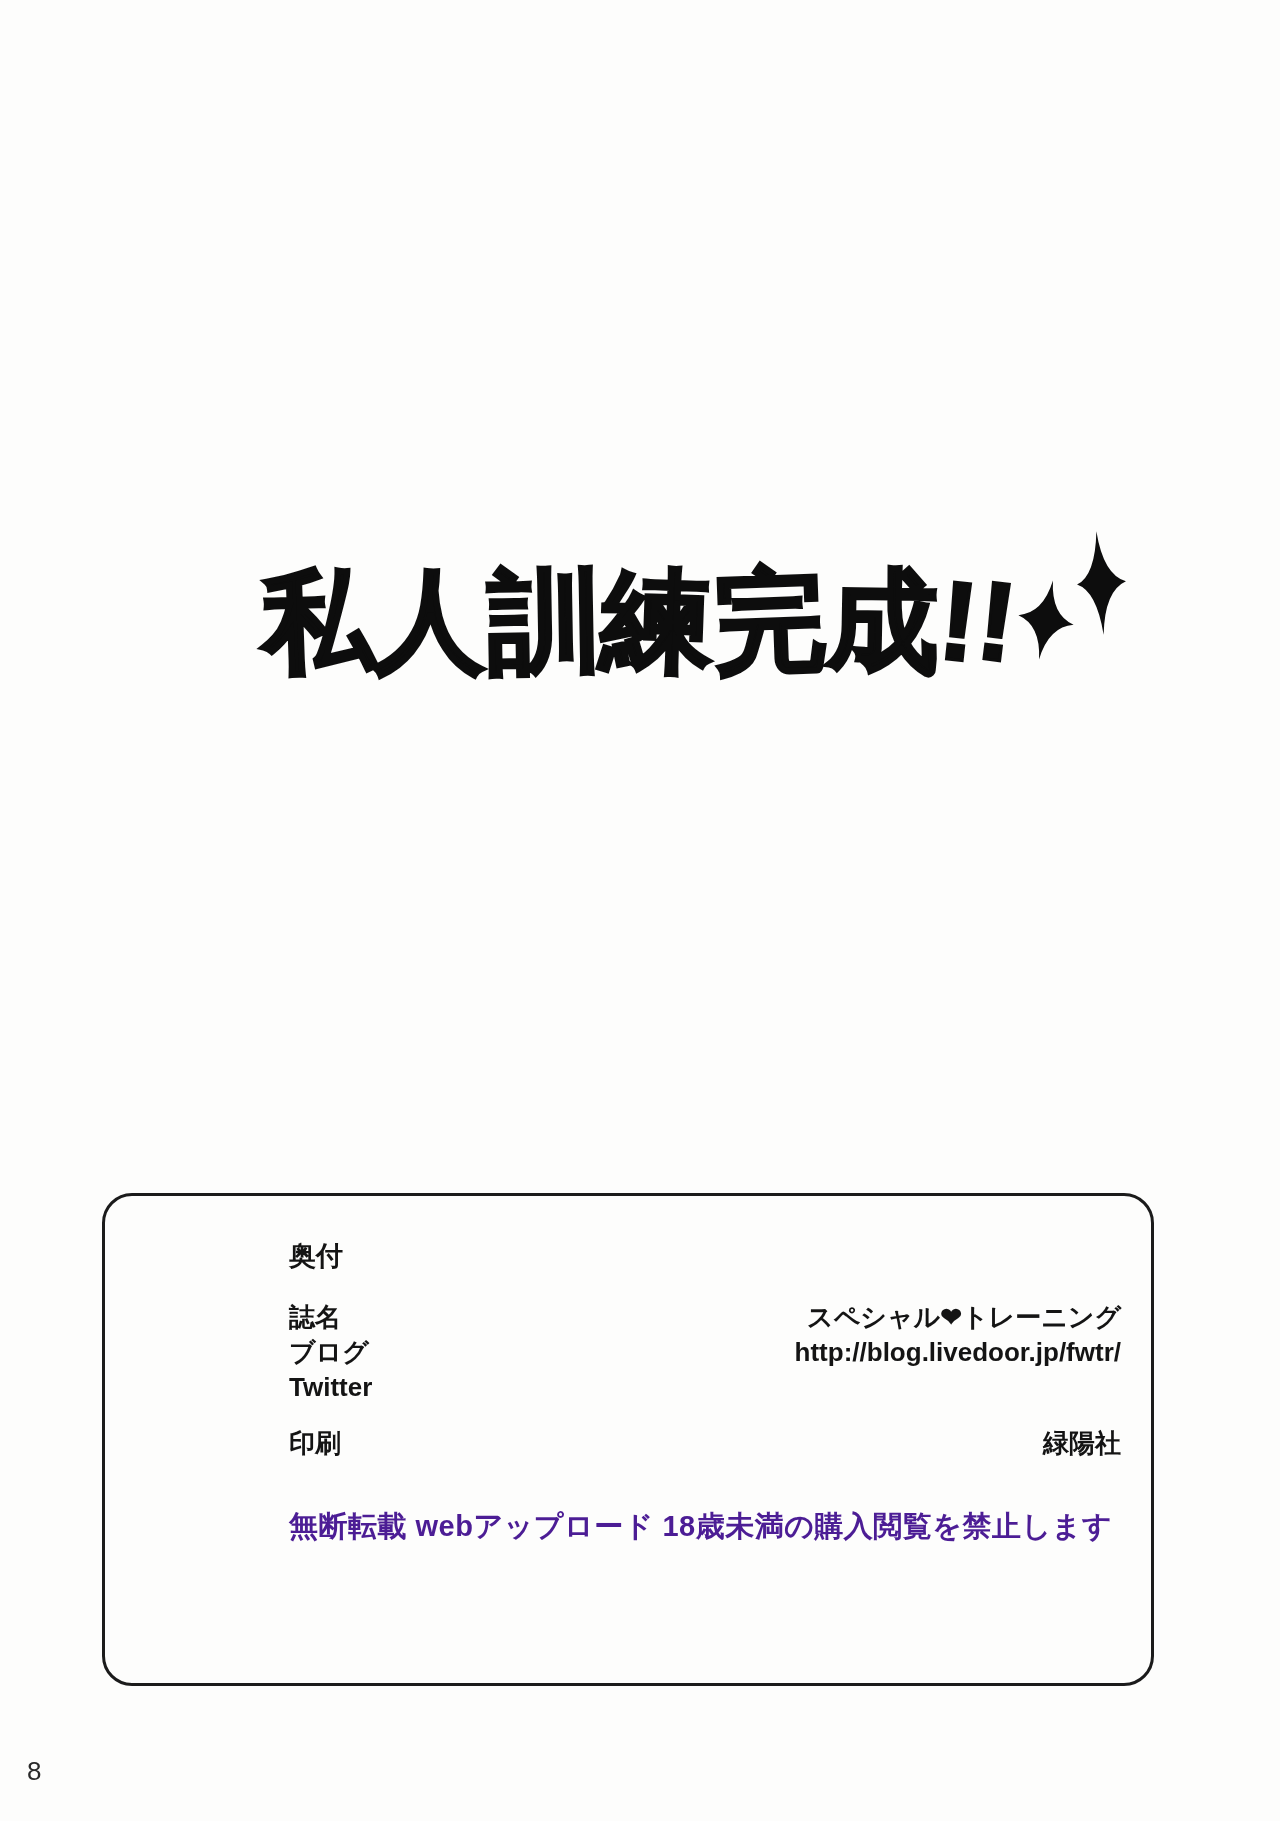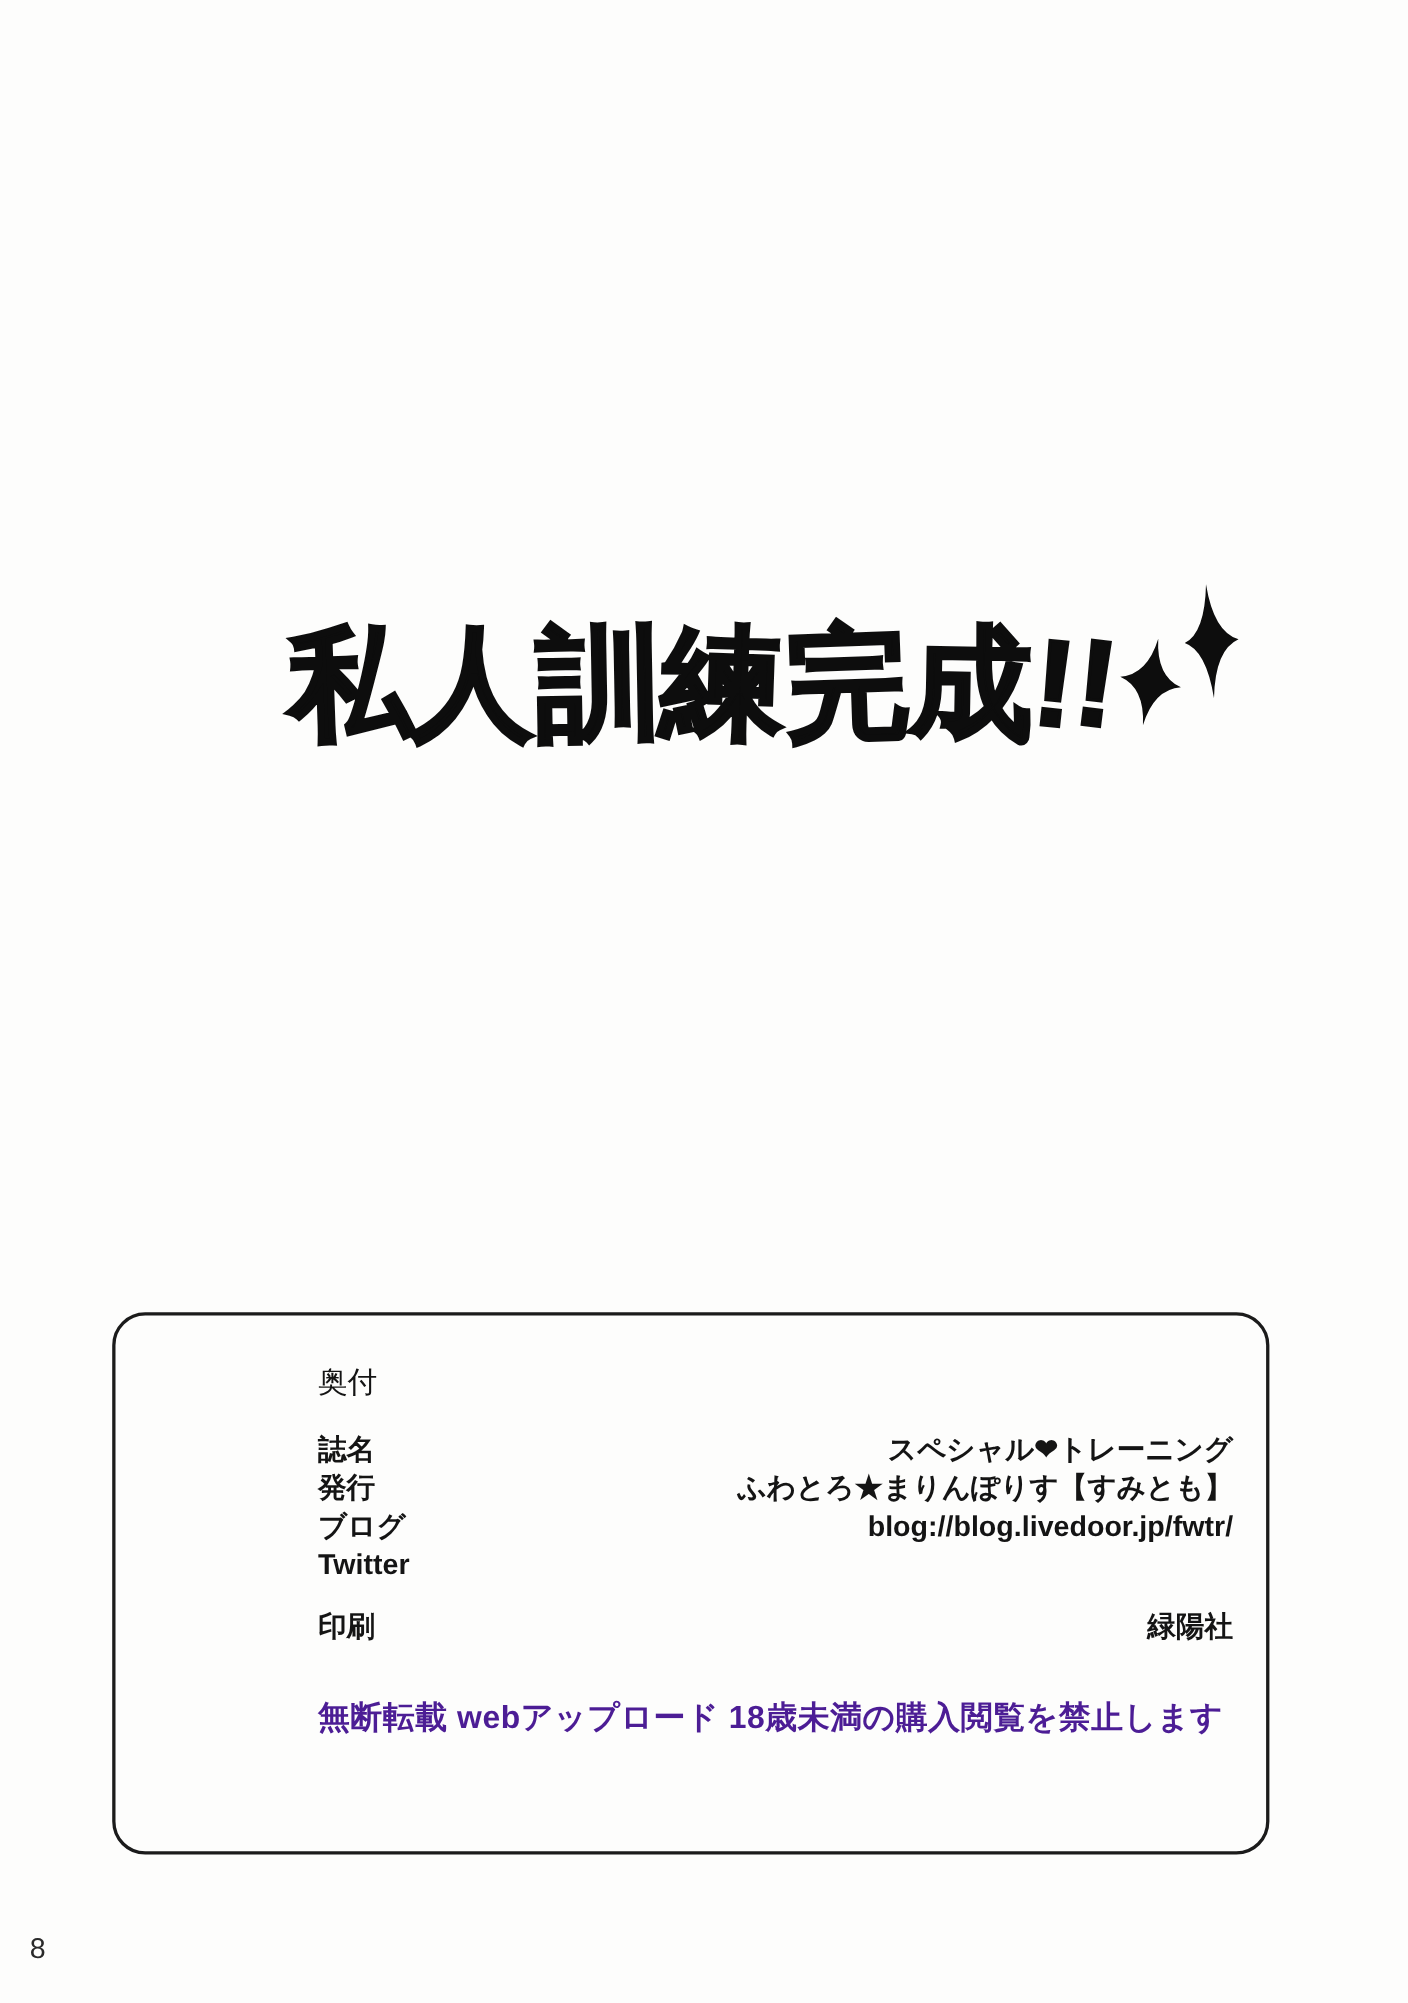--- a/index.html
+++ b/index.html
@@ -47,21 +47,21 @@
     width: 1052px;
     height: 493px;
     border: 3px solid #1b1b1b;
     border-radius: 30px;
     box-sizing: border-box;
     padding: 44px 30px 0 184px;
     background: transparent;
   }
   .colophon-header {
     font-size: 27px;
-    font-weight: 400;
+    font-weight: 700;
     line-height: 32px;
     margin-bottom: 28px;
     color: #141414;
   }
   .col-row {
     display: flex;
     align-items: baseline;
     line-height: 35px;
     font-size: 26px;
     font-weight: 700;
@@ -105,29 +105,25 @@
 
   <div class="colophon">
 
     <div class="colophon-header">奥付</div>
 
     <div class="col-row">
       <div class="col-label">誌名</div>
       <div class="col-value">スペシャル❤トレーニング</div>
     </div>
 
-    <div class="col-row">
-      <div class="col-label">発行</div>
-      <div class="col-value">ふわとろ★まりんぽりす【すみとも】</div>
-    </div>
 
 
     <div class="col-row">
       <div class="col-label">ブログ</div>
-      <div class="col-value">blog://blog.livedoor.jp/fwtr/</div>
+      <div class="col-value">http://blog.livedoor.jp/fwtr/</div>
     </div>
 
     <div class="col-row">
       <div class="col-label">Twitter</div>
     </div>
 
 
     <div class="col-row row-printer">
       <div class="col-label">印刷</div>
       <div class="col-value">緑陽社</div>

